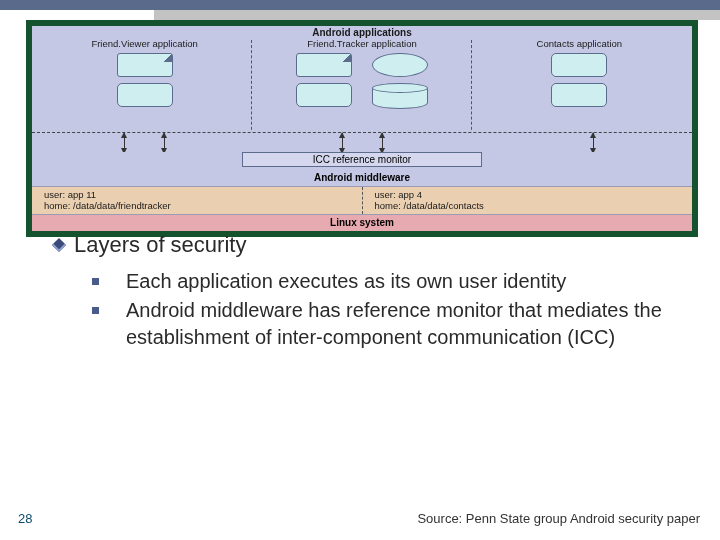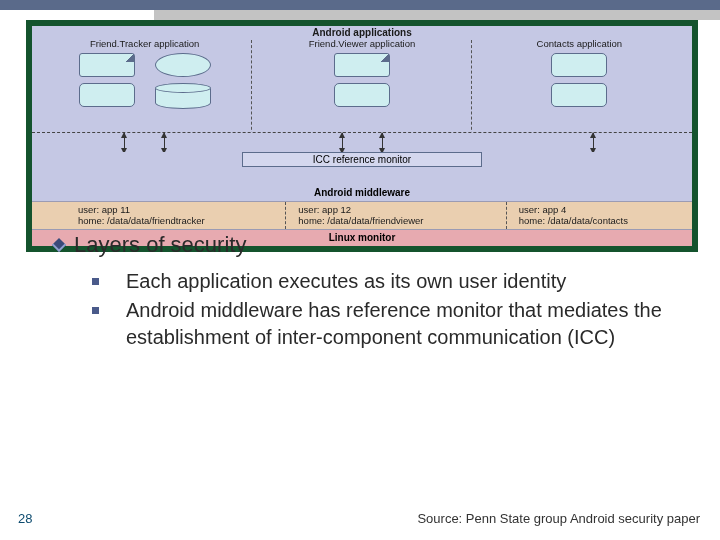--- a/index.html
+++ b/index.html
@@ -145,21 +145,21 @@
   
   .mw-layer {
     background: #c5c8e4;
   }
   .mw-inner {
     background: #c5c8e4;
     text-align: center;
     font-size: 10px;
   }
   .icc-box {
-    margin: 0 auto 20px auto;
+    margin: 0 auto 5px auto;
     width: 240px;
     border: 1px solid #5c6c8c;
     background: #d4d7ee;
     font-size: 10px;
     padding: 1px 0;
   }
   .mw-title {
     font-weight: bold;
     font-size: 10px;
     padding-bottom: 3px;
@@ -172,21 +172,20 @@
     font-size: 9.5px;
     color: #1a1a1a;
     position: relative;
     border-top: 1px solid #9b9bb3;
   }
   .user-col {
     flex: 1;
     text-align: left;
     padding: 2px 6px 3px 12px;
     position: relative;
-    margin-left: 34px;
   }
   .user-col + .user-col { border-left: 1px dashed #555; }
   
   .linux-layer {
     background: #e7aab0;
     text-align: center;
     font-size: 10px;
     font-weight: bold;
     padding: 2px 0 3px 0;
     border-top: 1px solid #9b9bb3;
@@ -249,41 +248,41 @@
 <body>
 
 <div class="topbar"></div>
 <div class="grayband"></div>
 
 <div class="diagram">
 
   <div class="layer apps-layer">
     <div class="apps-title">Android applications</div>
     <div class="apps-row">
+      <div class="app-col">
+        <div class="col-title">Friend.Viewer application</div>
+        <div class="shapes">
+          <div class="rect note"></div>
+          <div class="rect"></div>
+        </div>
+      </div>
       <div class="app-col">
         <div class="col-title">Friend.Tracker application</div>
         <div class="shapes">
           <div class="pair">
             <div class="rect note"></div>
             <div class="ellipse"></div>
           </div>
           <div class="pair">
             <div class="rect"></div>
             <div class="cylinder"></div>
           </div>
         </div>
       </div>
       <div class="app-col">
-        <div class="col-title">Friend.Viewer application</div>
-        <div class="shapes">
-          <div class="rect note"></div>
-          <div class="rect"></div>
-        </div>
-      </div>
-      <div class="app-col">
         <div class="col-title">Contacts application</div>
         <div class="shapes">
           <div class="rect"></div>
           <div class="rect"></div>
         </div>
       </div>
     </div>
     <div class="vline-dash l1"></div>
     <div class="vline-dash l2"></div>
   </div>
@@ -302,30 +301,26 @@
       <div class="mw-title">Android middleware</div>
     </div>
   </div>
 
   <div class="layer users-layer">
     <div class="user-col">
       <div>user: app 11</div>
       <div>home: /data/data/friendtracker</div>
     </div>
     <div class="user-col">
-      <div>user: app 12</div>
-      <div>home: /data/data/friendviewer</div>
-    </div>
-    <div class="user-col">
       <div>user: app 4</div>
       <div>home: /data/data/contacts</div>
     </div>
   </div>
 
-  <div class="layer linux-layer">Linux monitor</div>
+  <div class="layer linux-layer">Linux system</div>
 </div>
 
 <div class="content">
   <div class="heading-row">
     <div class="diamond"></div>
     <div>Layers of security</div>
   </div>
   <div class="bullets">
     <div class="bullet">
       <div class="sq"></div>

